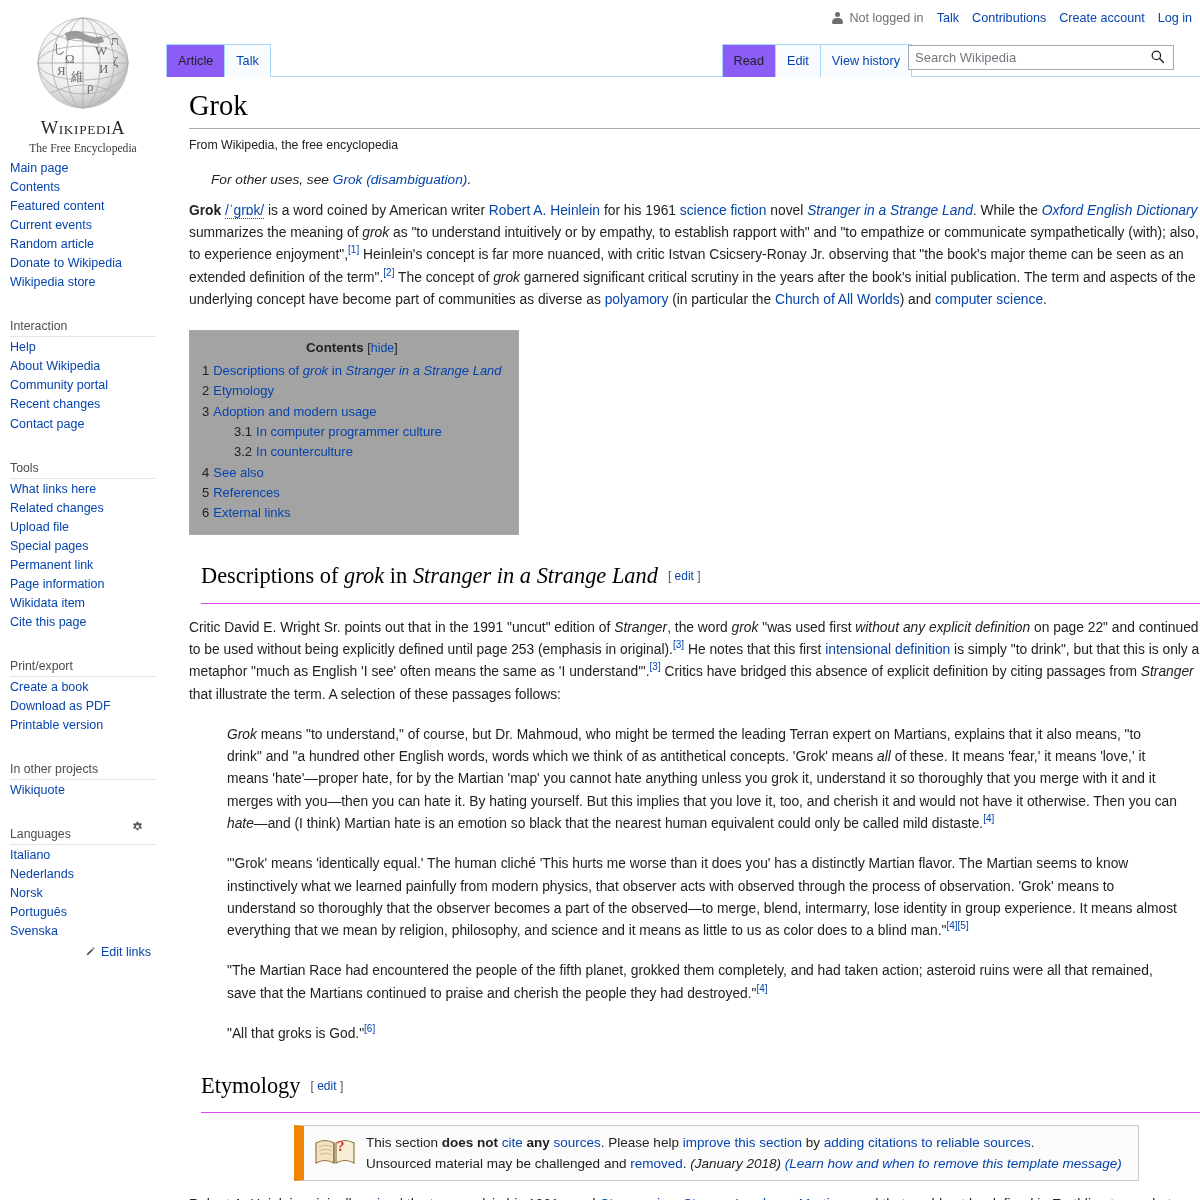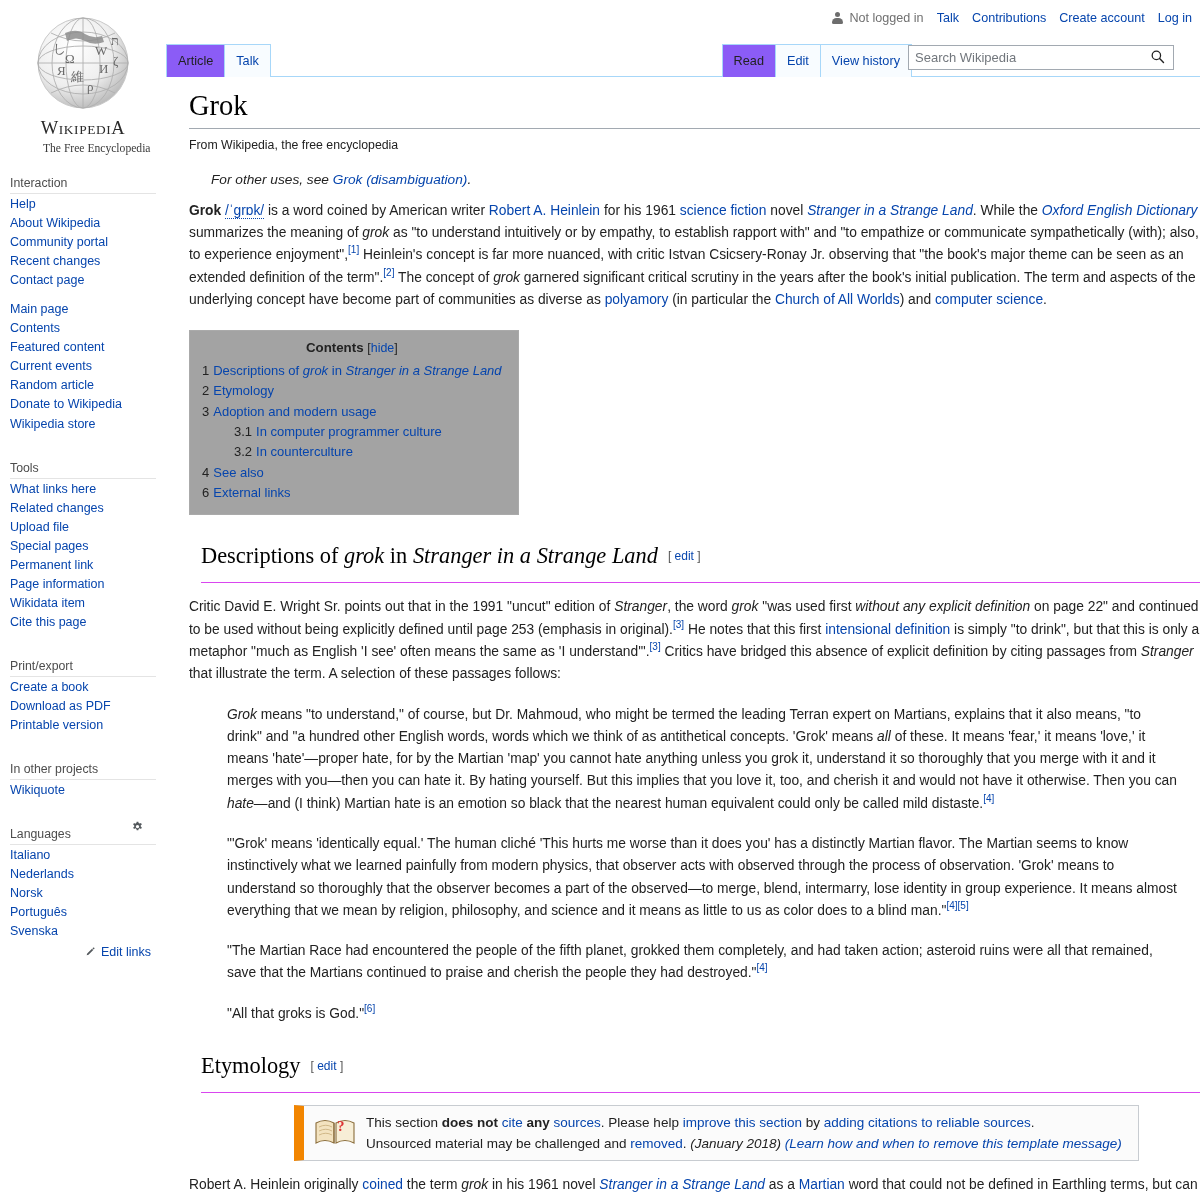--- a/index.html
+++ b/index.html
@@ -46,21 +46,21 @@
   .wm-logo { width: 135px; text-align: center; }
   .wm-globe { width: 105px; height: 105px; margin: 0 auto; position: relative; }
   .wordmark {
     font-family: "Liberation Serif", serif;
     font-size: 18.5px; letter-spacing: 0.6px; color: #2a2a2a;
     margin-top: 2px;
   }
   .wordmark .small { font-size: 13.4px; }
   .tagline {
     font-family: "Liberation Serif", serif;
-    font-size: 11.6px; color: #3a3a3a; margin-top: 3px; text-align: right;
+    font-size: 11.6px; color: #3a3a3a; margin-top: 3px;
   }
 
   .portal { margin: 0 0 0 10px; width: 146px; padding-bottom: 10px; }
   .portal h3 {
     font-size: 12.3px; font-weight: normal; color: #4d4d4d;
     margin: 12px 0 0 0; padding: 4px 0 3px 0;
   }
   .portal .body { border-top: 1px solid #e4e4e4; padding-top: 2px; }
   .portal.first .body { border-top: none; padding-top: 0; }
   .portal ul { list-style: none; margin: 0; padding: 0; }
@@ -234,43 +234,43 @@
             <text x="26" y="64">Я</text>
           </g>
           <path d="M34 22 q12 -5 20 1 q8 5 17 2 l2 6 q-10 4 -19 -1 q-9 -5 -18 0 z" fill="#8d8d8d" opacity="0.85"></path>
         </svg>
       </div>
       <div class="wordmark"><span>W</span><span class="small">IKIPEDI</span><span>A</span></div>
       <div class="tagline">The Free Encyclopedia</div>
     </div>
   </div>
 
-  <div class="portal">
-    <h3>Interaction</h3>
-    <div class="body">
-      <ul>
-        <li><a href="#">Help</a></li>
-        <li><a href="#">About Wikipedia</a></li>
-        <li><a href="#">Community portal</a></li>
-        <li><a href="#">Recent changes</a></li>
-        <li><a href="#">Contact page</a></li>
-      </ul>
-    </div>
-  </div>
-
   <div class="portal first">
     <div class="body">
       <ul>
         <li><a href="#">Main page</a></li>
         <li><a href="#">Contents</a></li>
         <li><a href="#">Featured content</a></li>
         <li><a href="#">Current events</a></li>
         <li><a href="#">Random article</a></li>
         <li><a href="#">Donate to Wikipedia</a></li>
         <li><a href="#">Wikipedia store</a></li>
+      </ul>
+    </div>
+  </div>
+
+  <div class="portal">
+    <h3>Interaction</h3>
+    <div class="body">
+      <ul>
+        <li><a href="#">Help</a></li>
+        <li><a href="#">About Wikipedia</a></li>
+        <li><a href="#">Community portal</a></li>
+        <li><a href="#">Recent changes</a></li>
+        <li><a href="#">Contact page</a></li>
       </ul>
     </div>
   </div>
 
   <div class="portal">
     <h3>Tools</h3>
     <div class="body">
       <ul>
         <li><a href="#">What links here</a></li>
         <li><a href="#">Related changes</a></li>
@@ -372,20 +372,21 @@
 
     <div id="toc">
       <div class="toctitle"><span>Contents</span> <span class="togglelink">[<a href="#">hide</a>]</span></div>
       <ul>
         <li><span class="tocnumber">1</span><a href="#" class="toctext"><span>Descriptions of </span><i>grok</i><span> in </span><i>Stranger in a Strange Land</i></a></li>
         <li><span class="tocnumber">2</span><a href="#" class="toctext">Etymology</a></li>
         <li><span class="tocnumber">3</span><a href="#" class="toctext">Adoption and modern usage</a></li>
         <li class="level2"><span class="tocnumber">3.1</span><a href="#" class="toctext">In computer programmer culture</a></li>
         <li class="level2"><span class="tocnumber">3.2</span><a href="#" class="toctext">In counterculture</a></li>
         <li><span class="tocnumber">4</span><a href="#" class="toctext">See also</a></li>
+        <li><span class="tocnumber">5</span><a href="#" class="toctext">References</a></li>
         <li><span class="tocnumber">6</span><a href="#" class="toctext">External links</a></li>
       </ul>
     </div>
 
     <h2 class="section"><span>Descriptions of </span><i>grok</i><span> in </span><i>Stranger in a Strange Land</i><span class="editsection"><span>[ </span><a href="#">edit</a><span> ]</span></span></h2>
 
     <p class="body-par"><span>Critic David E. Wright Sr. points out that in the 1991 "uncut" edition of </span><i>Stranger</i><span>, the word </span><i>grok</i><span> "was used first </span><i>without any explicit definition</i><span> on page 22" and continued to be used without being explicitly defined until page 253 (emphasis in original).</span><sup class="ref"><a href="#">[3]</a></sup><span> He notes that this first </span><a href="#">intensional definition</a><span> is simply "to drink", but that this is only a metaphor "much as English 'I see' often means the same as 'I understand'".</span><sup class="ref"><a href="#">[3]</a></sup><span> Critics have bridged this absence of explicit definition by citing passages from </span><i>Stranger</i><span> that illustrate the term. A selection of these passages follows:</span></p>
 
     <blockquote class="passage"><i>Grok</i><span> means "to understand," of course, but Dr. Mahmoud, who might be termed the leading Terran expert on Martians, explains that it also means, "to drink" and "a hundred other English words, words which we think of as antithetical concepts. 'Grok' means </span><i>all</i><span> of these. It means 'fear,' it means 'love,' it means 'hate'—proper hate, for by the Martian 'map' you cannot hate anything unless you grok it, understand it so thoroughly that you merge with it and it merges with you—then you can hate it. By hating yourself. But this implies that you love it, too, and cherish it and would not have it otherwise. Then you can </span><i>hate</i><span>—and (I think) Martian hate is an emotion so black that the nearest human equivalent could only be called mild distaste.</span><sup class="ref"><a href="#">[4]</a></sup></blockquote>
 

